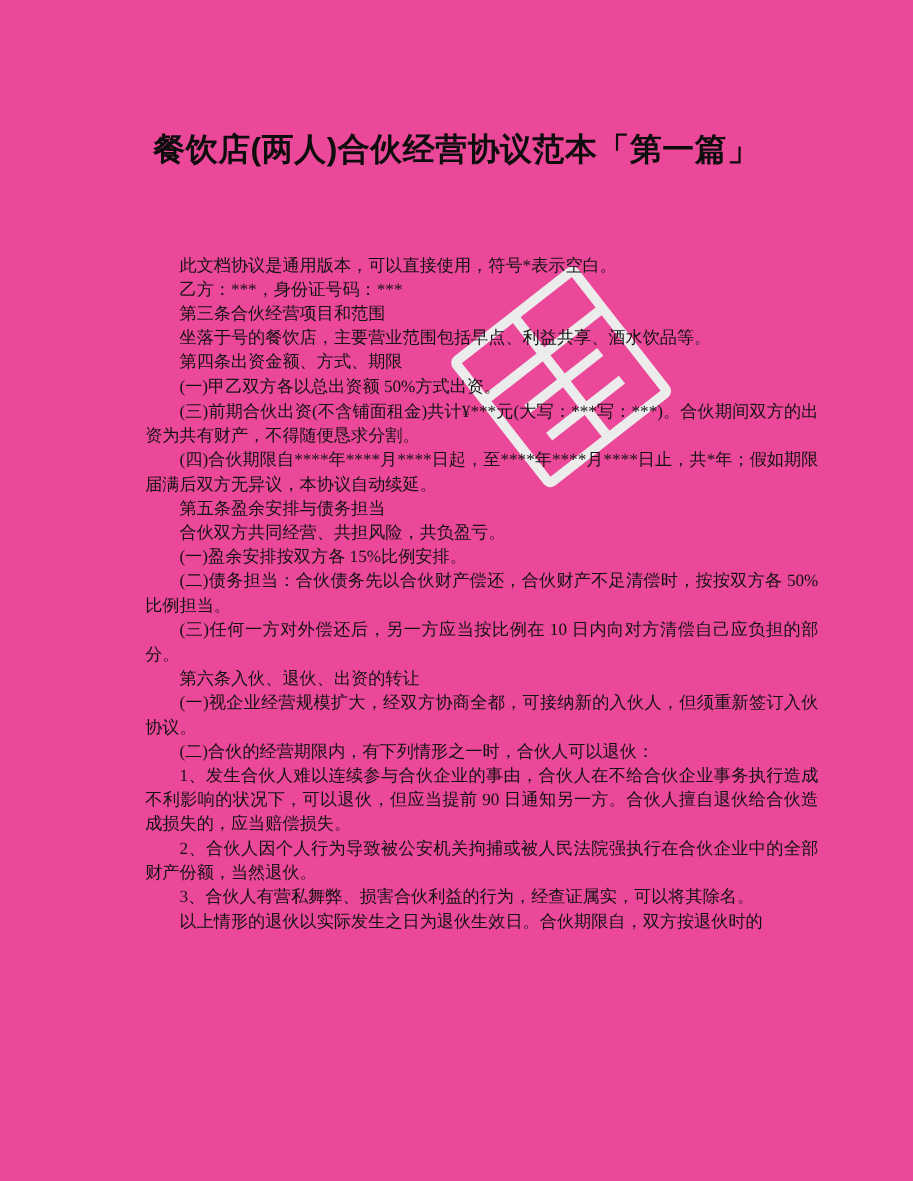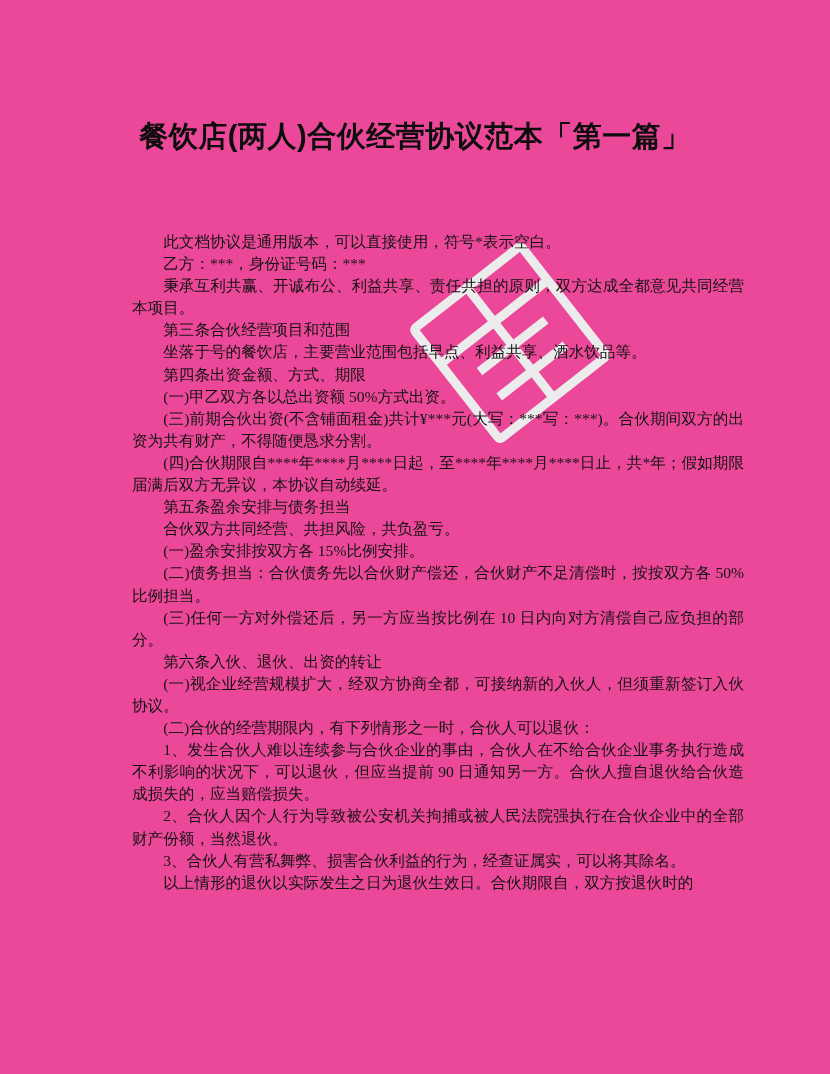--- a/index.html
+++ b/index.html
@@ -82,21 +82,20 @@
         <path d="M78 140 H162"></path>
       </g>
     </svg>
   </div>
 
   <div class="doc-title">餐饮店(两人)合伙经营协议范本「第一篇」</div>
 
   <div class="body-block">
     <p>此文档协议是通用版本，可以直接使用，符号*表示空白。</p>
     <p>乙方：***，身份证号码：***</p>
-    <p>秉承互利共赢、开诚布公、利益共享、责任共担的原则，双方达成全都意见共同经营本项目。</p>
     <p>第三条合伙经营项目和范围</p>
     <p>坐落于号的餐饮店，主要营业范围包括早点、利益共享、酒水饮品等。</p>
     <p>第四条出资金额、方式、期限</p>
     <p>(一)甲乙双方各以总出资额 50%方式出资。</p>
     <p>(三)前期合伙出资(不含铺面租金)共计¥***元(大写：***写：***)。合伙期间双方的出资为共有财产，不得随便恳求分割。</p>
     <p>(四)合伙期限自****年****月****日起，至****年****月****日止，共*年；假如期限届满后双方无异议，本协议自动续延。</p>
     <p>第五条盈余安排与债务担当</p>
     <p>合伙双方共同经营、共担风险，共负盈亏。</p>
     <p>(一)盈余安排按双方各 15%比例安排。</p>
     <p>(二)债务担当：合伙债务先以合伙财产偿还，合伙财产不足清偿时，按按双方各 50%比例担当。</p>

